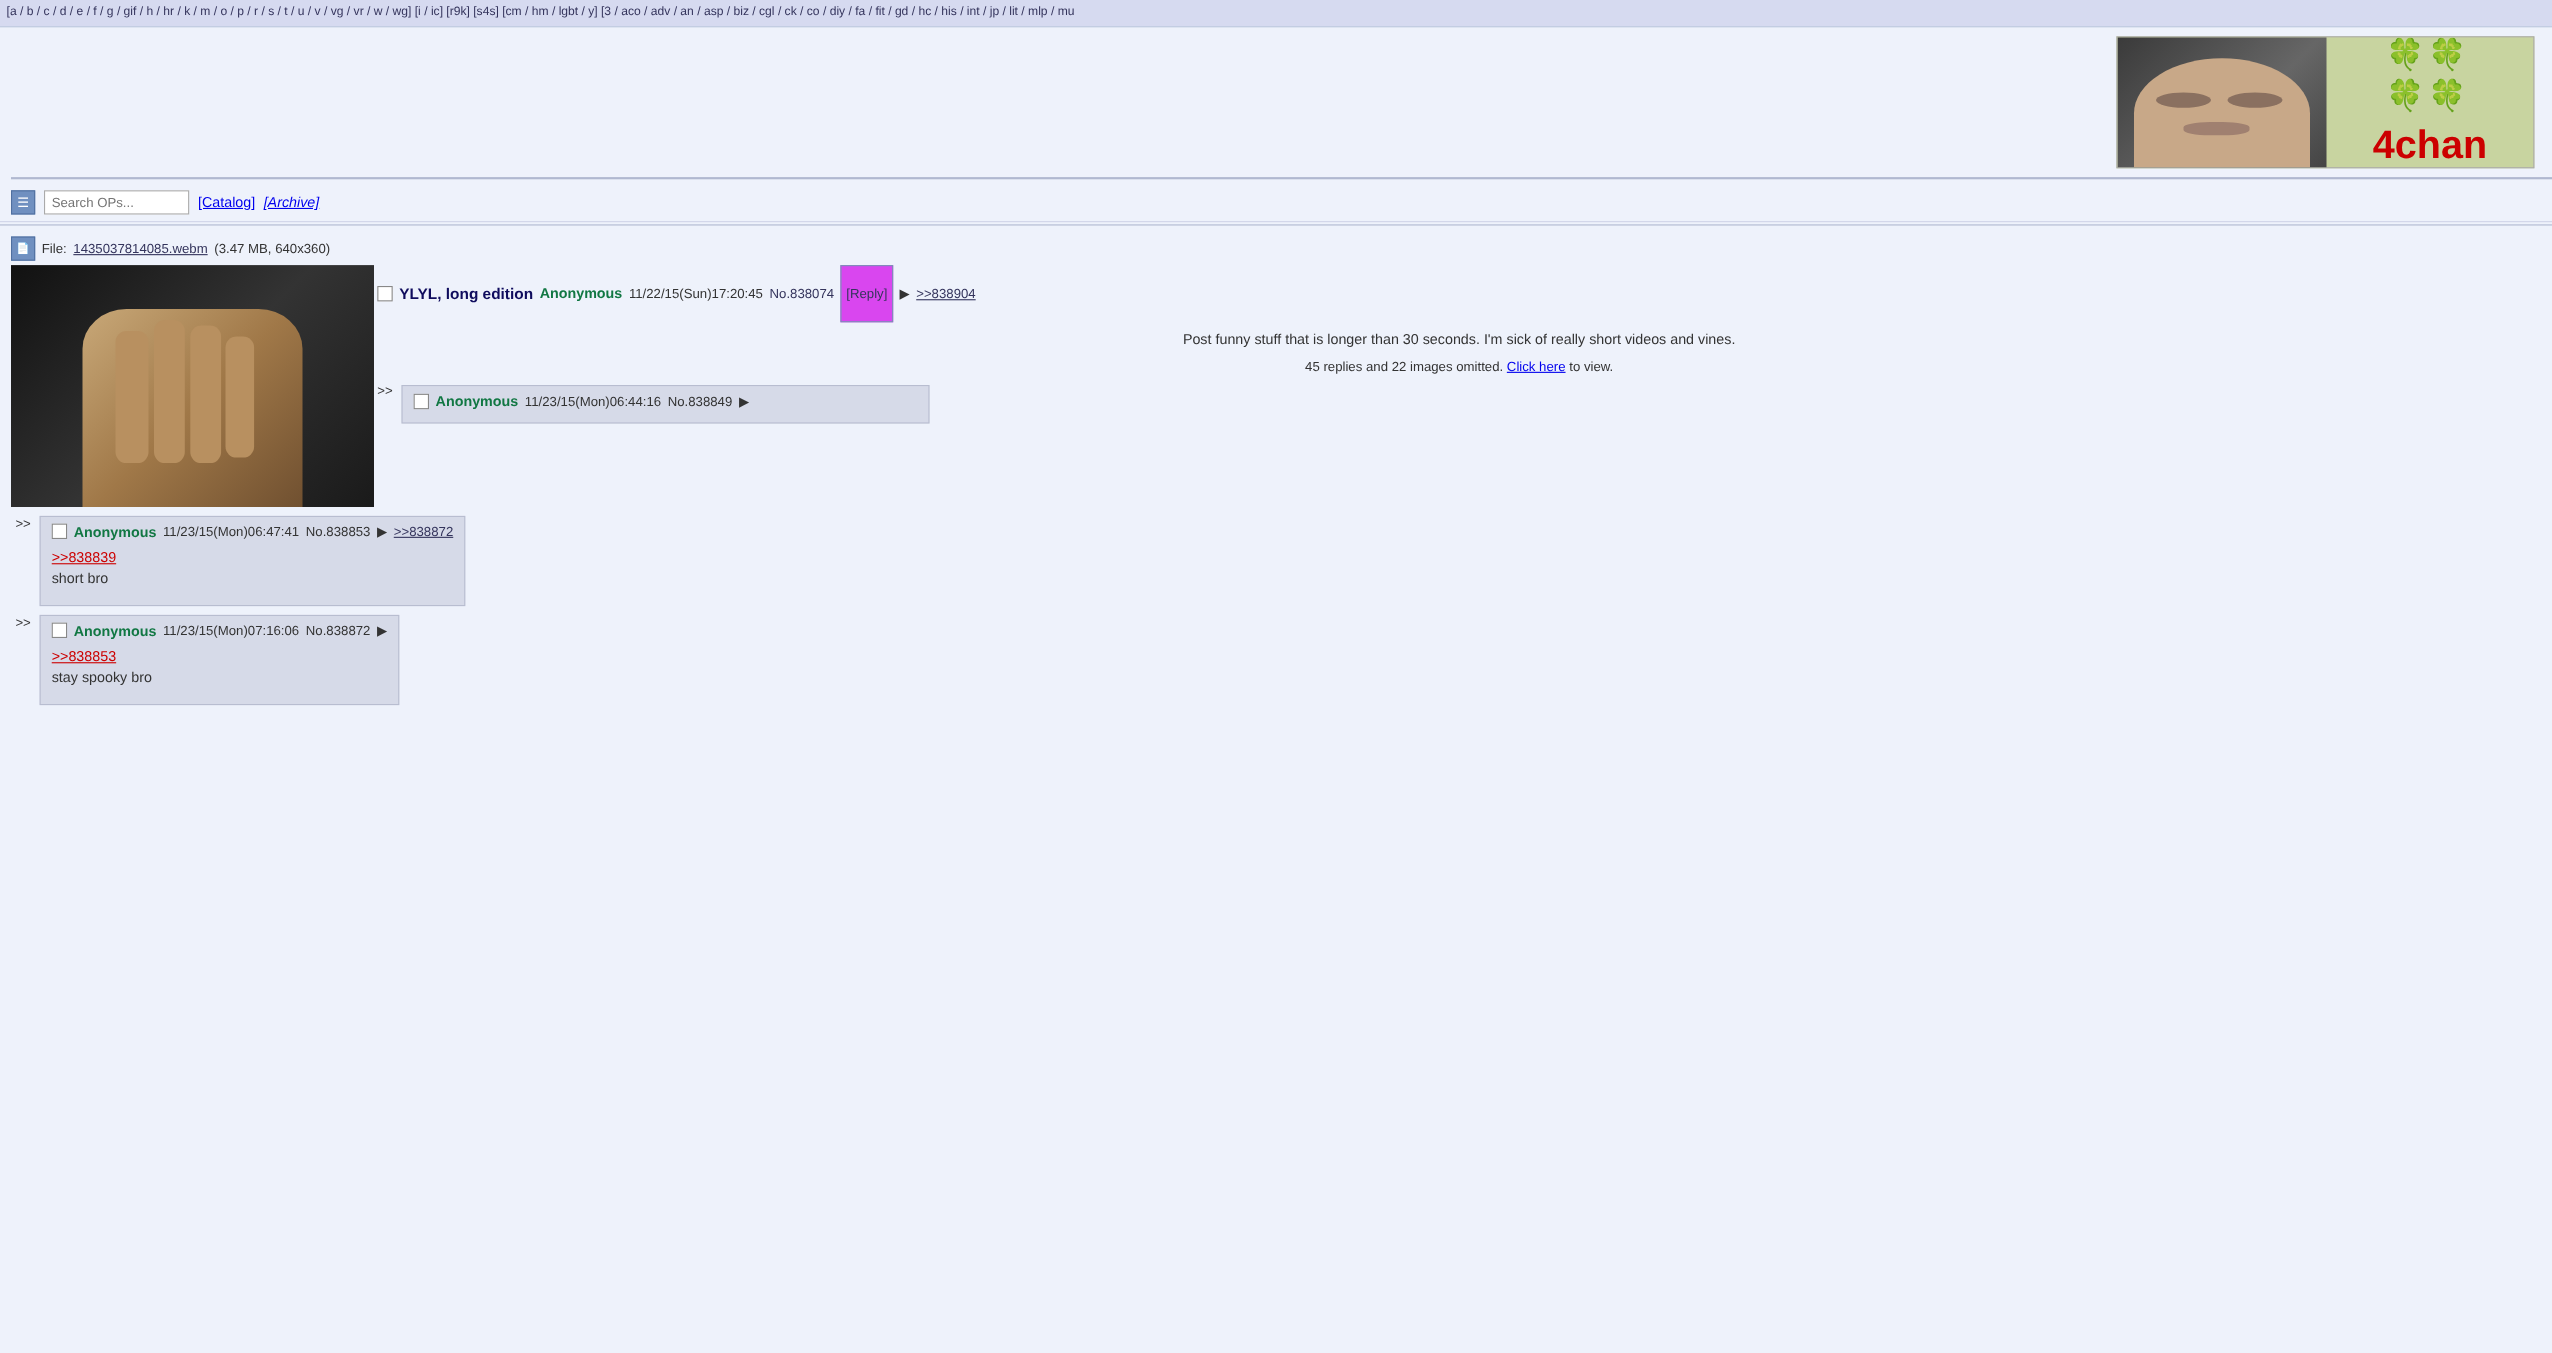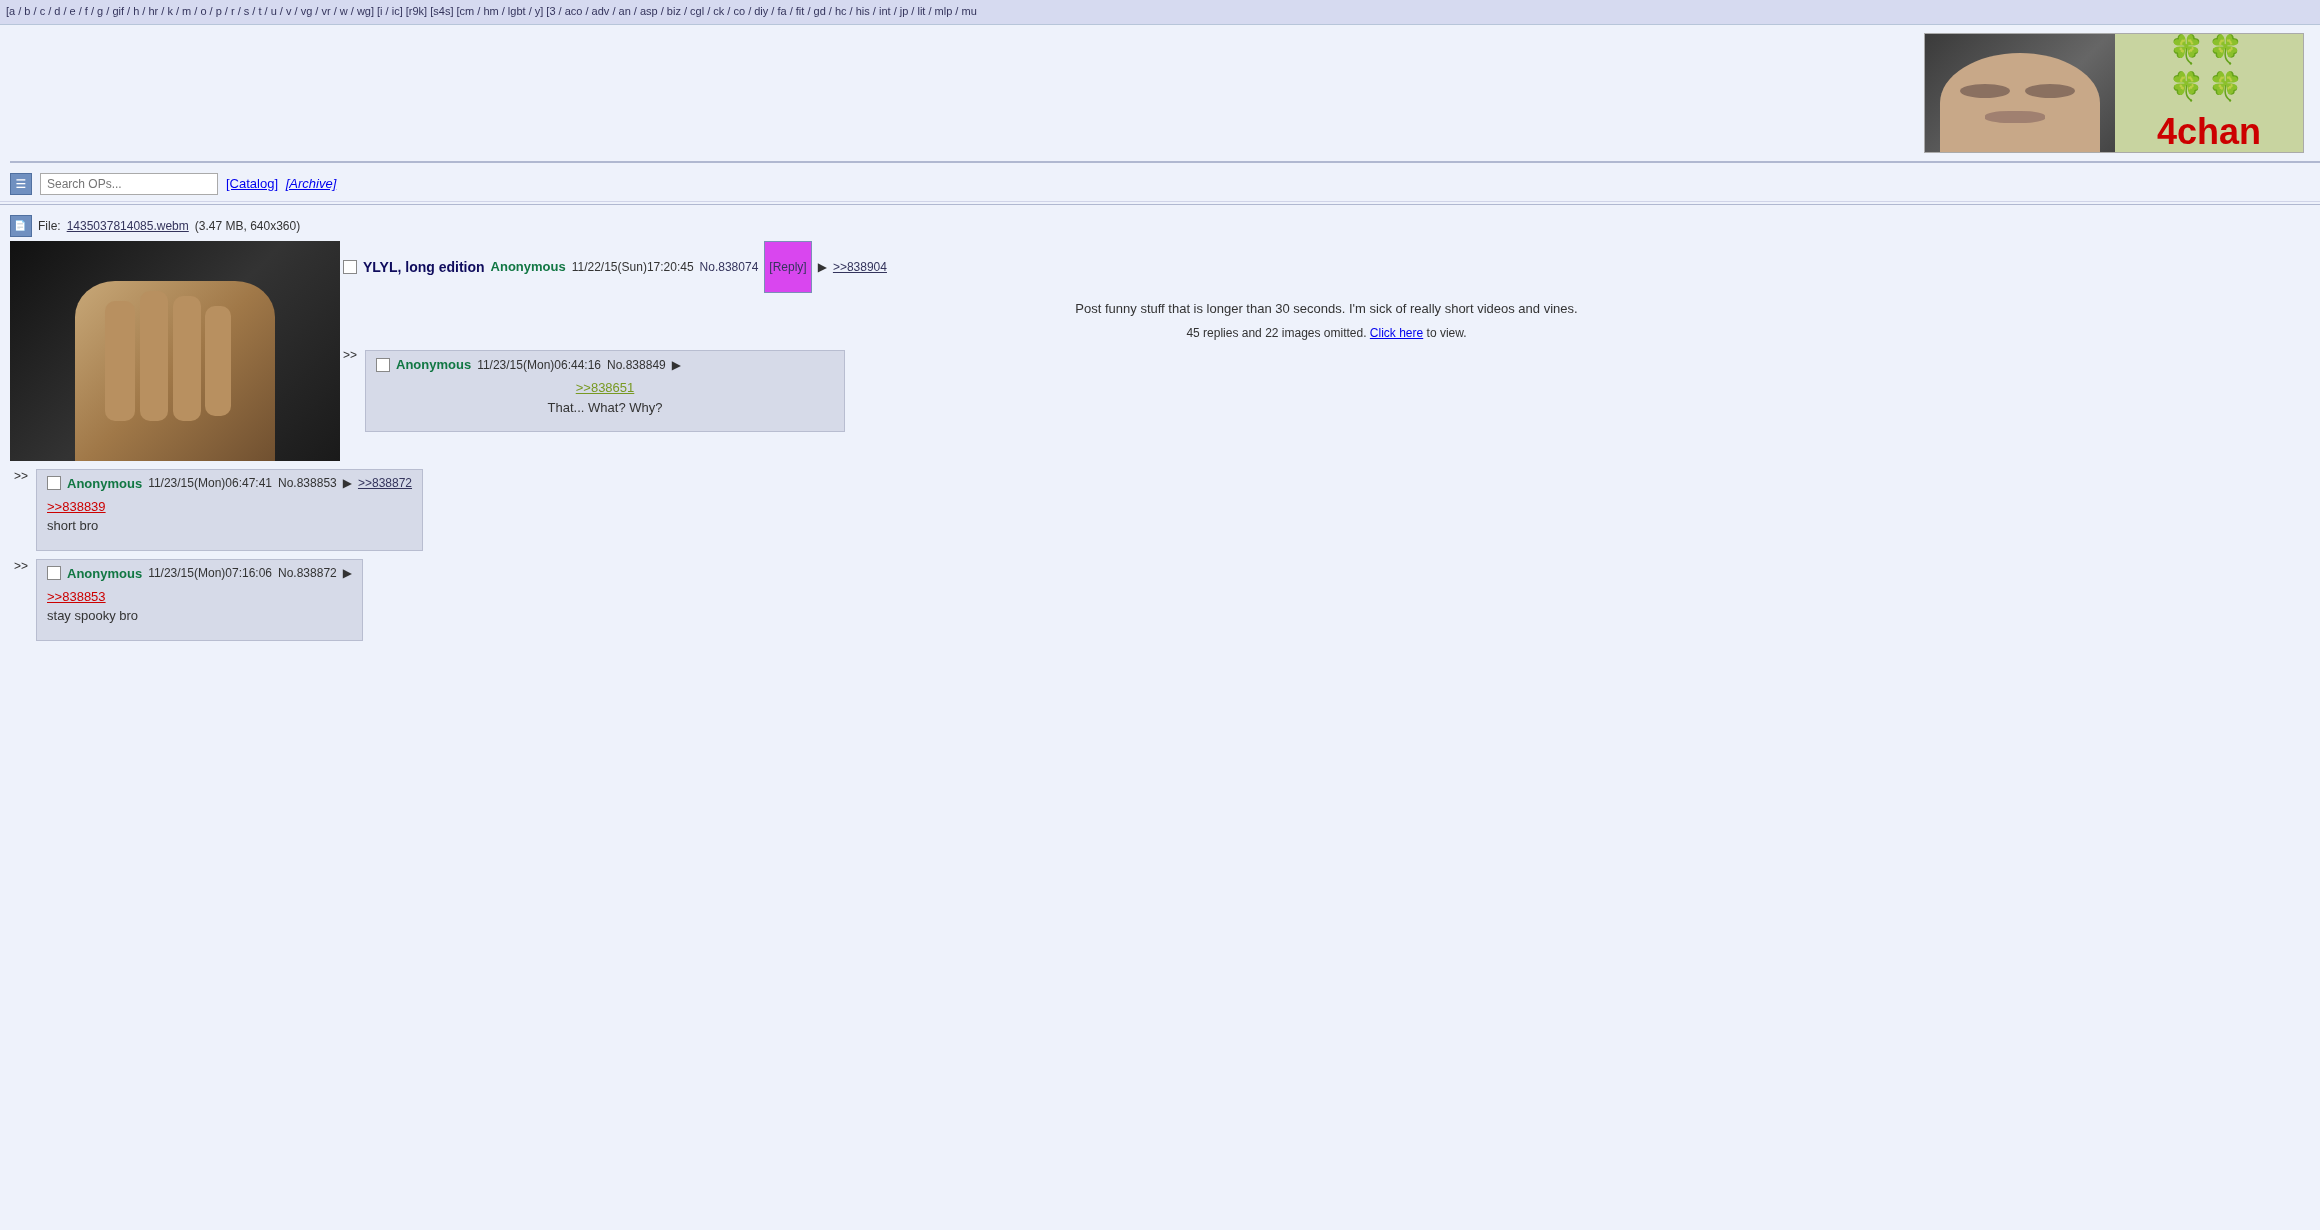--- a/index.html
+++ b/index.html
@@ -102,21 +102,21 @@
       align-items: center;
       justify-content: center;
       cursor: pointer;
       color: white;
       font-size: 12px;
     }
     #search-ops {
       border: 1px solid #aaa;
       padding: 3px 6px;
       font-size: 12px;
-      width: 178px;
+      width: 132px;
       background: white;
       color: #888;
     }
 
     #second-divider {
       border: none;
       border-top: 1px solid #b0b8d0;
       margin: 2px 0;
     }
 
@@ -383,26 +383,20 @@
         <div class="reply-post reply-post-wide">
           <div class="post-header">
             <div class="post-checkbox"></div>
             <span class="post-name">Anonymous</span>
             <span class="post-time">11/23/15(Mon)06:44:16</span>
             <span class="post-no">
               <span>No.838849</span>
             </span>
             <span class="play-btn">▶</span>
           </div>
-          <div class="post-body">
-            <div class="greentext">
-              <a href="#" style="color:#789922;text-decoration:underline;">&gt;&gt;838651</a>
-            </div>
-            <div>That... What? Why?</div>
-          </div>
         </div>
       </div>
     </div>
   </div>
 
   <div class="standalone-reply">
     <span class="reply-arrow">&gt;&gt;</span>
     <div class="standalone-reply-box">
       <div class="post-header">
         <div class="post-checkbox"></div>

